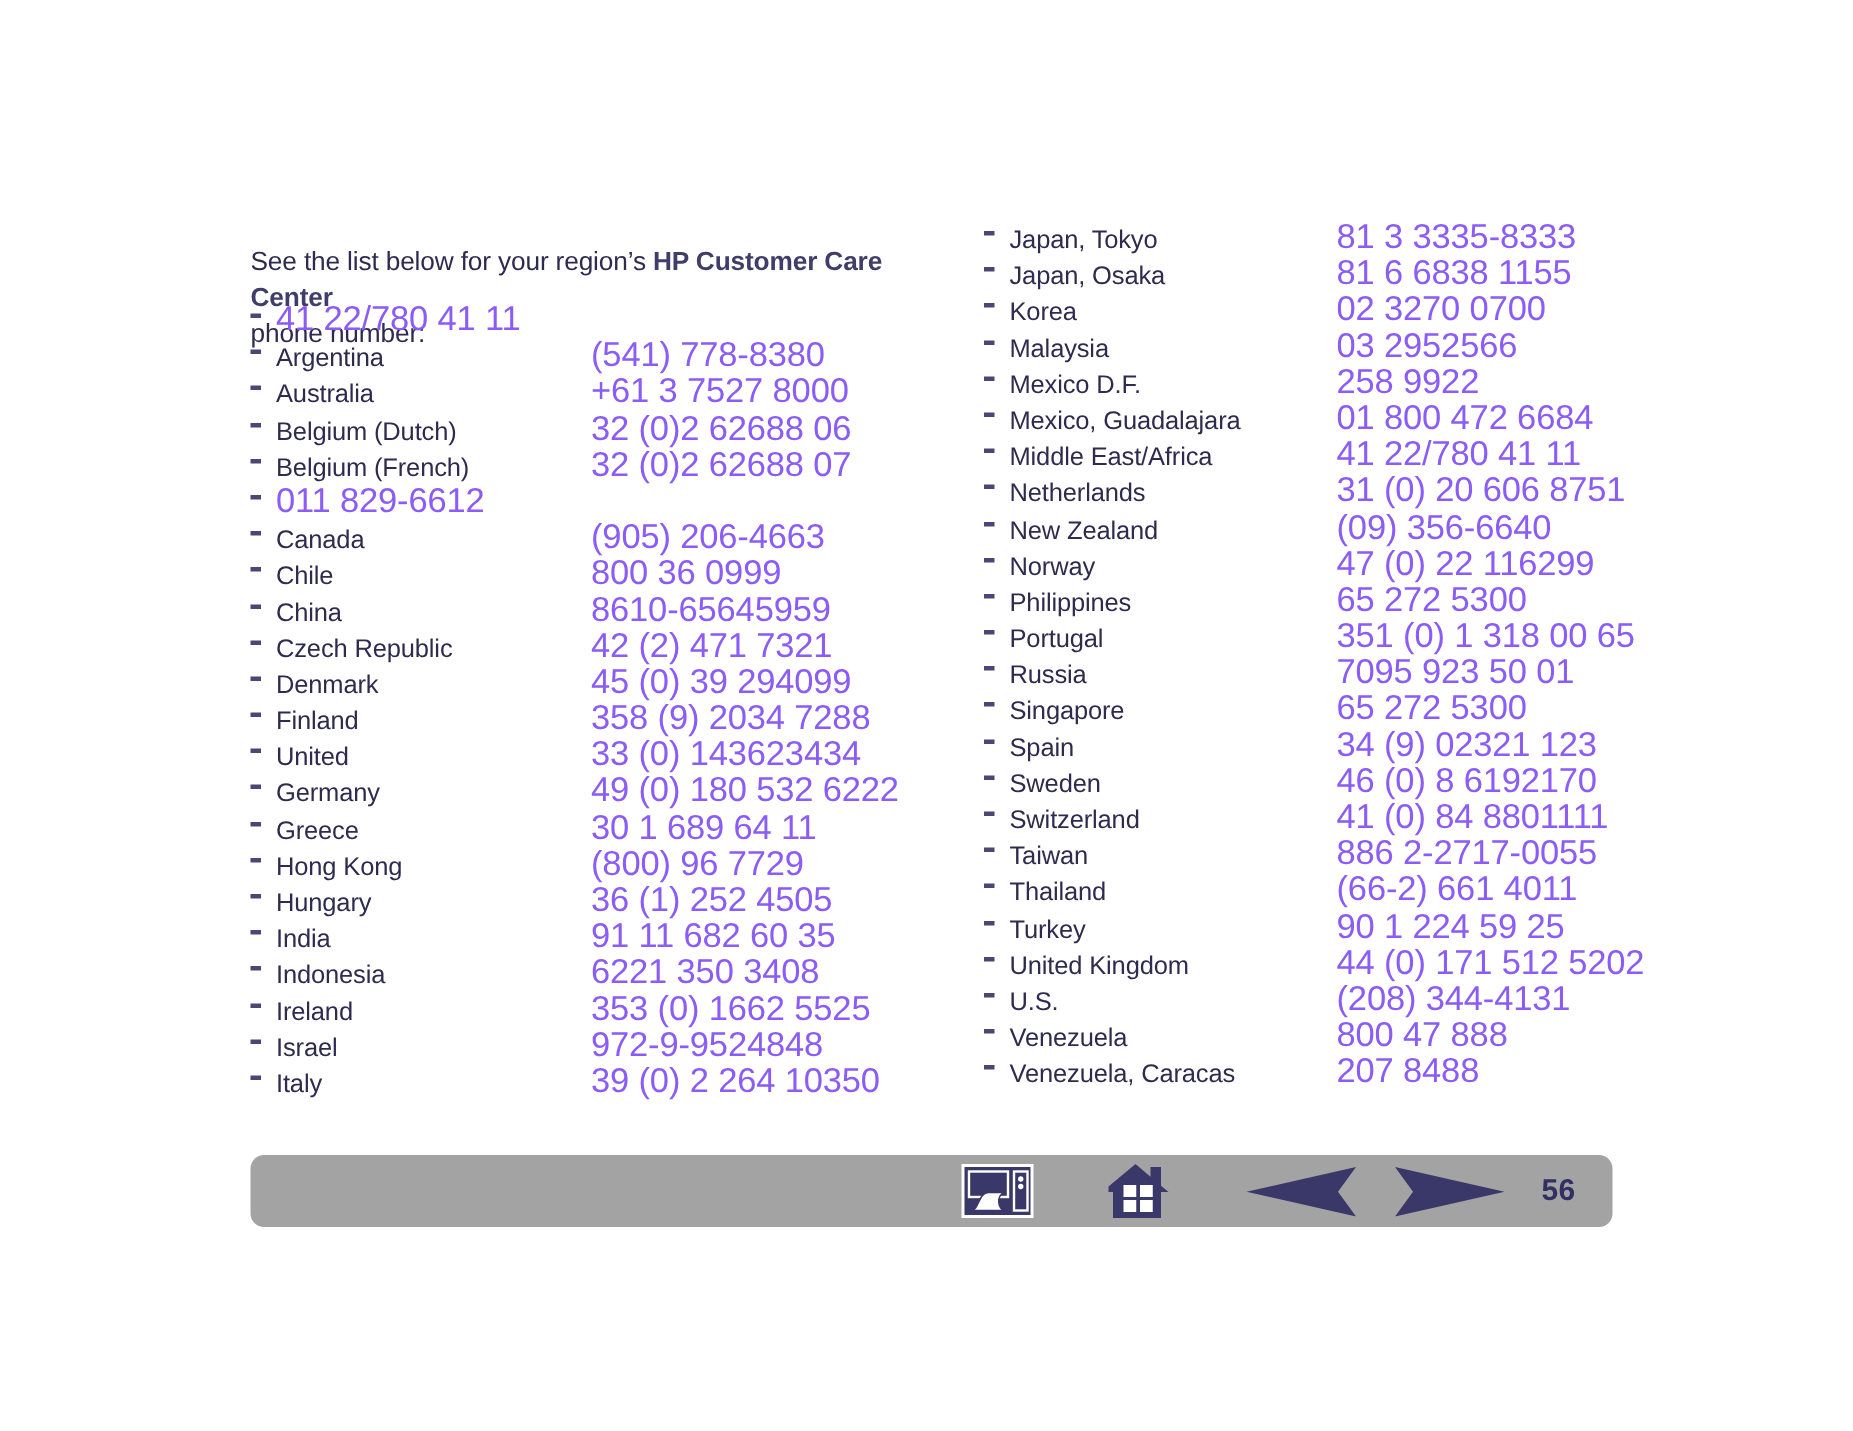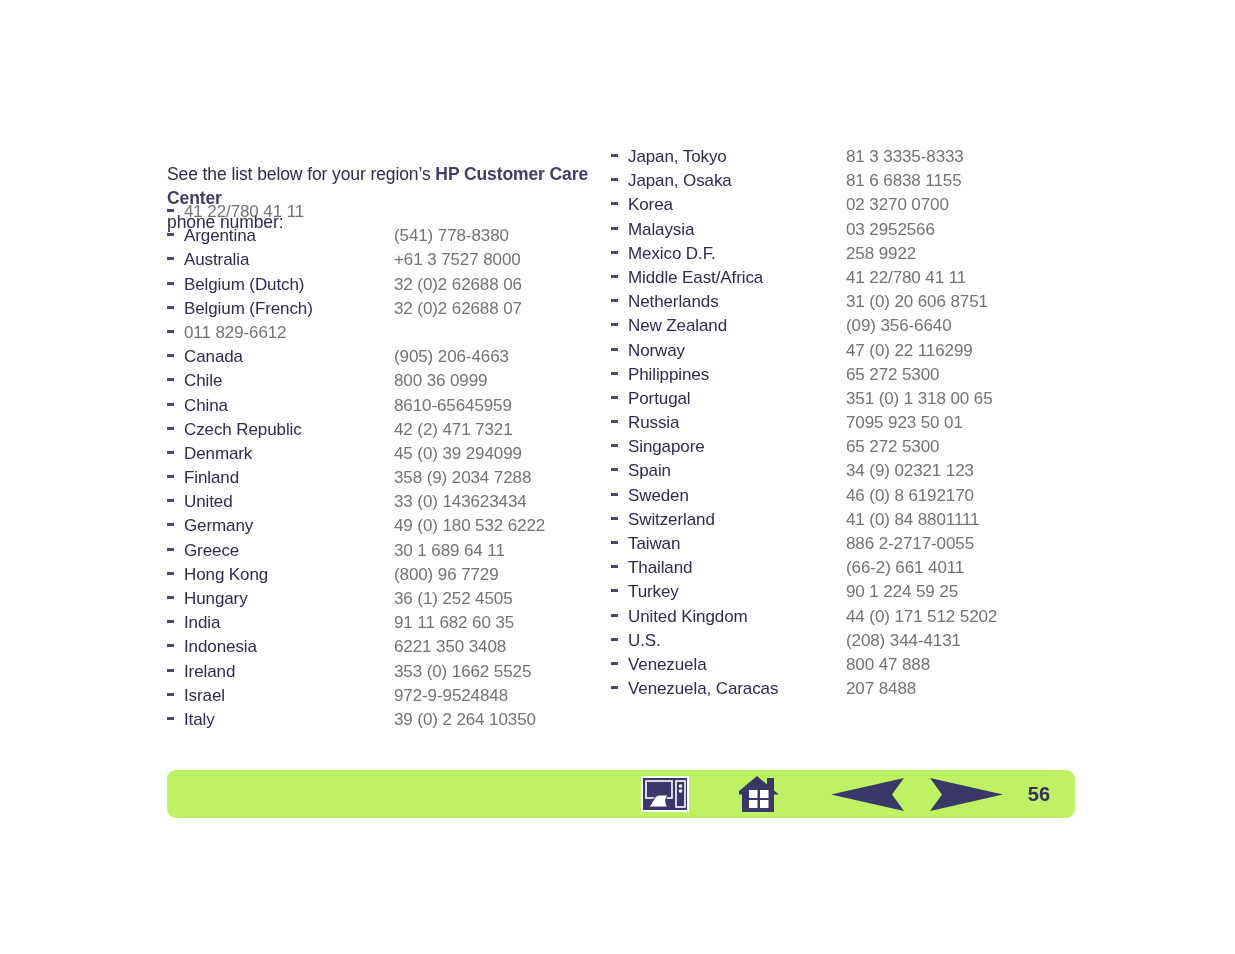--- a/index.html
+++ b/index.html
@@ -37,21 +37,21 @@
     font-weight: bold;
     color: #413d6b;
   }
 
   
   .col {
     position: absolute;
     top: 200px;
   }
   .col-left  { left: 167px;  width: 440px; }
-  .col-right { left: 611px;  width: 430px; }
+  .col-right { left: 656px;  width: 430px; }
   
   .col-right { top: 145px; }
 
   .entry {
     display: flex;
     align-items: baseline;
     height: 24.2px;
   }
   .bullet {
     width: 17px;
@@ -72,35 +72,35 @@
   .country {
     flex: 0 0 210px;
     font-size: 17px;
     line-height: 24.2px;
     color: #2f2b4f;
     letter-spacing: -0.1px;
     white-space: nowrap;
   }
   .col-right .country { flex: 0 0 218px; }
   .phone {
-    font-size: 17px;
+    font-size: 23px;
     line-height: 24.2px;
-    color: #737373;
+    color: #8b5cf6;
     letter-spacing: -0.1px;
     white-space: nowrap;
   }
 
   
   .navbar {
     position: absolute;
     left: 167px;
     top: 770px;
     width: 908px;
     height: 48px;
-    background: #bef264;
+    background: #a3a3a3;
     border-radius: 9px;
     display: flex;
     align-items: center;
   }
   .nav-spacer { flex: 1 1 auto; }
 
   .nav-btn {
     display: flex;
     align-items: center;
     justify-content: center;
@@ -259,20 +259,25 @@
       </div>
       <div class="entry">
         <span class="bullet"></span>
         <span class="country">Malaysia</span>
         <span class="phone">03 2952566</span>
       </div>
       <div class="entry">
         <span class="bullet"></span>
         <span class="country">Mexico D.F.</span>
         <span class="phone">258 9922</span>
+      </div>
+      <div class="entry">
+        <span class="bullet"></span>
+        <span class="country">Mexico, Guadalajara</span>
+        <span class="phone">01 800 472 6684</span>
       </div>
       <div class="entry">
         <span class="bullet"></span>
         <span class="country">Middle East/Africa</span>
         <span class="phone">41 22/780 41 11</span>
       </div>
       <div class="entry">
         <span class="bullet"></span>
         <span class="country">Netherlands</span>
         <span class="phone">31 (0) 20 606 8751</span>

